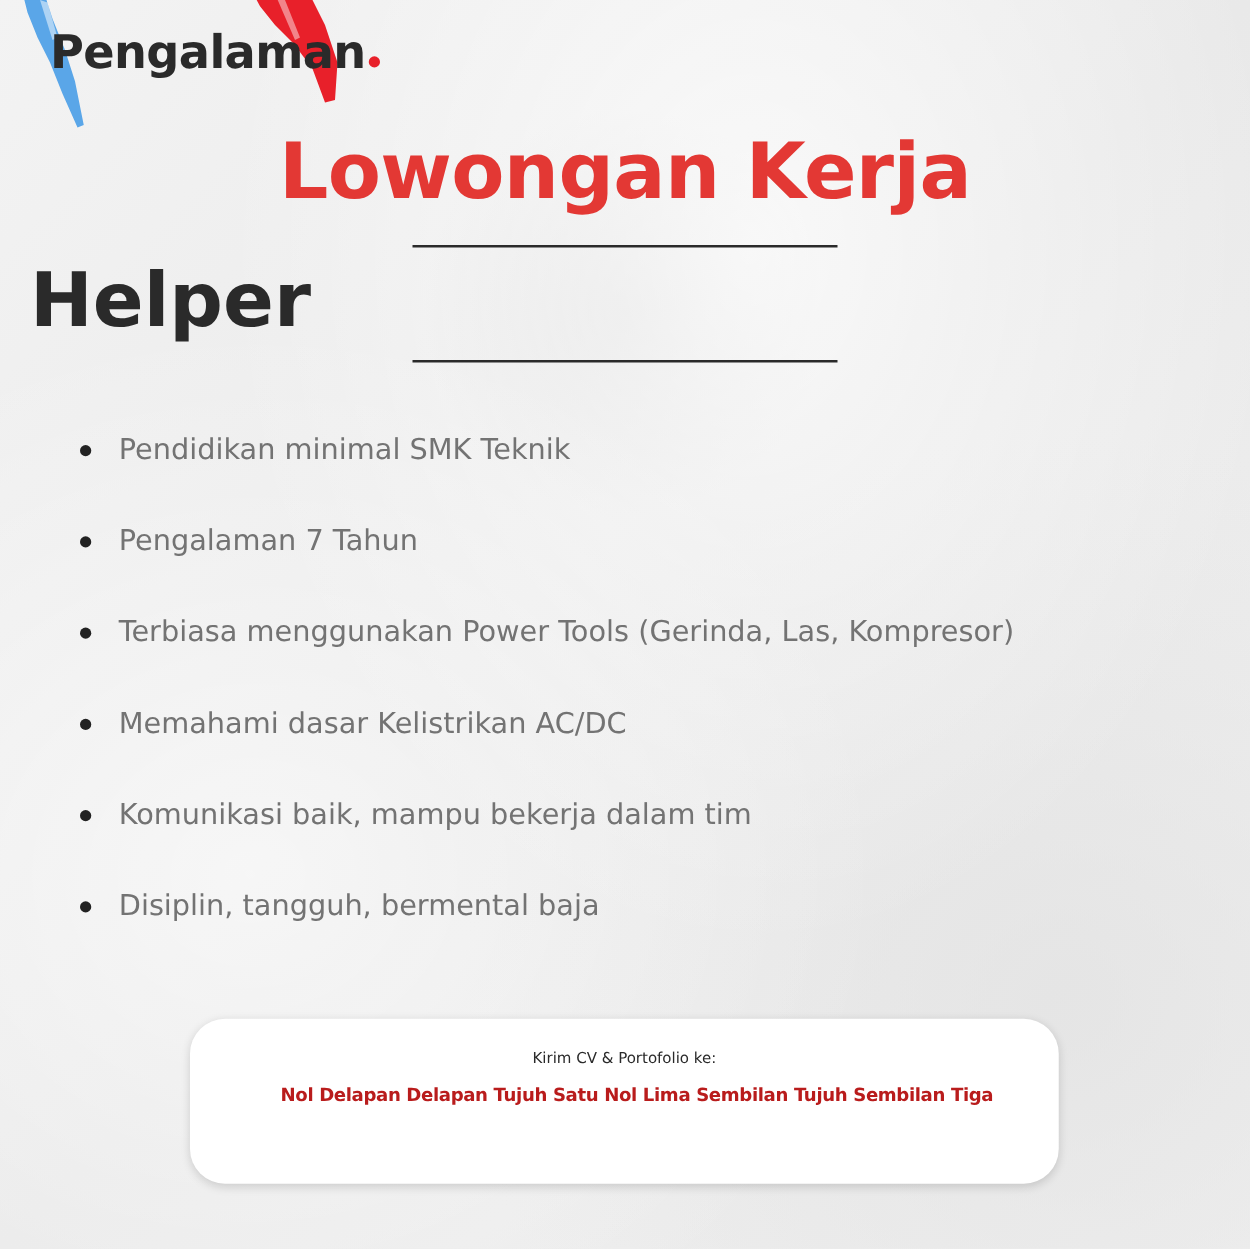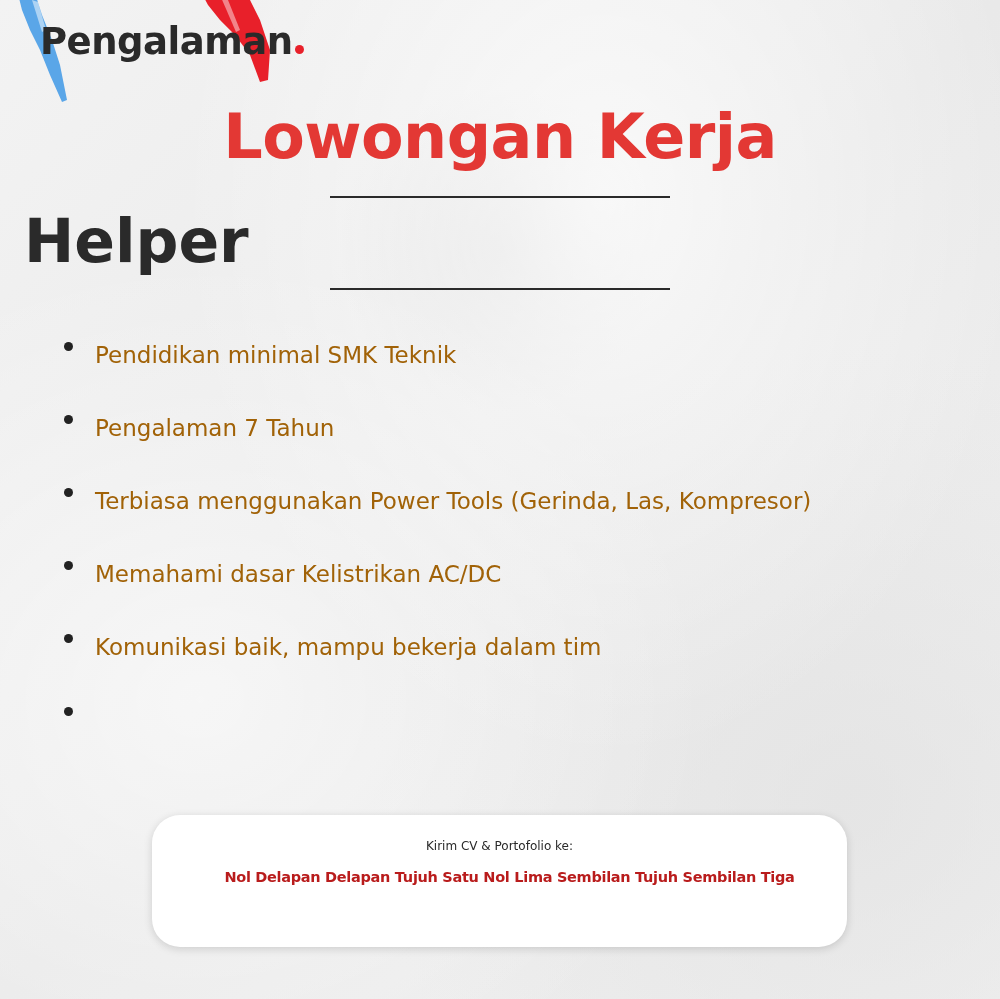--- a/index.html
+++ b/index.html
@@ -43,23 +43,23 @@
   .rule.bottom { top: 288px; }
   .subtitle {
     position: absolute; left: 0; top: 206px; width: 1000px; text-align: left;
     font-family: "DejaVu Sans", sans-serif;
     font-weight: bold; font-size: 60px; color: #2a2a2a; margin-left: 24px;
   }
   .req-list {
     position: absolute; left: 64px; top: 342px; list-style: none;
   }
   .req-item {
-    display: flex; height: 36px; margin-bottom: 37px;
+    display: flex; align-items: center; height: 36px; margin-bottom: 37px;
     font-family: "DejaVu Sans", sans-serif;
-    font-size: 23px; color: #a16207;
+    font-size: 23px; color: #737373;
     white-space: nowrap;
   }
   .bullet {
     width: 9px; height: 9px; border-radius: 50%; background: #222;
     margin-right: 22px; flex-shrink: 0;
   }
   .req-item b { font-weight: normal; }
   .contact-card {
     position: absolute; left: 152px; top: 815px; width: 695px; height: 132px;
     background: #fff; border-radius: 28px;
@@ -114,19 +114,20 @@
     <li class="req-item">
       <span class="bullet"></span>
       <span><span>Memahami dasar </span><b>Kelistrikan AC/DC</b></span>
     </li>
     <li class="req-item">
       <span class="bullet"></span>
       <span><b>Komunikasi baik</b><span>, mampu bekerja dalam tim</span></span>
     </li>
     <li class="req-item">
       <span class="bullet"></span>
+      <span><span>Disiplin, tangguh, </span><b>bermental baja</b></span>
     </li>
   </ul>
 
 <div class="contact-card">
   <div class="contact-label">Kirim CV &amp; Portofolio ke:</div>
   <div class="contact-value">Nol Delapan Delapan Tujuh Satu Nol Lima Sembilan Tujuh Sembilan Tiga</div>
 </div>
 
 </body></html>

